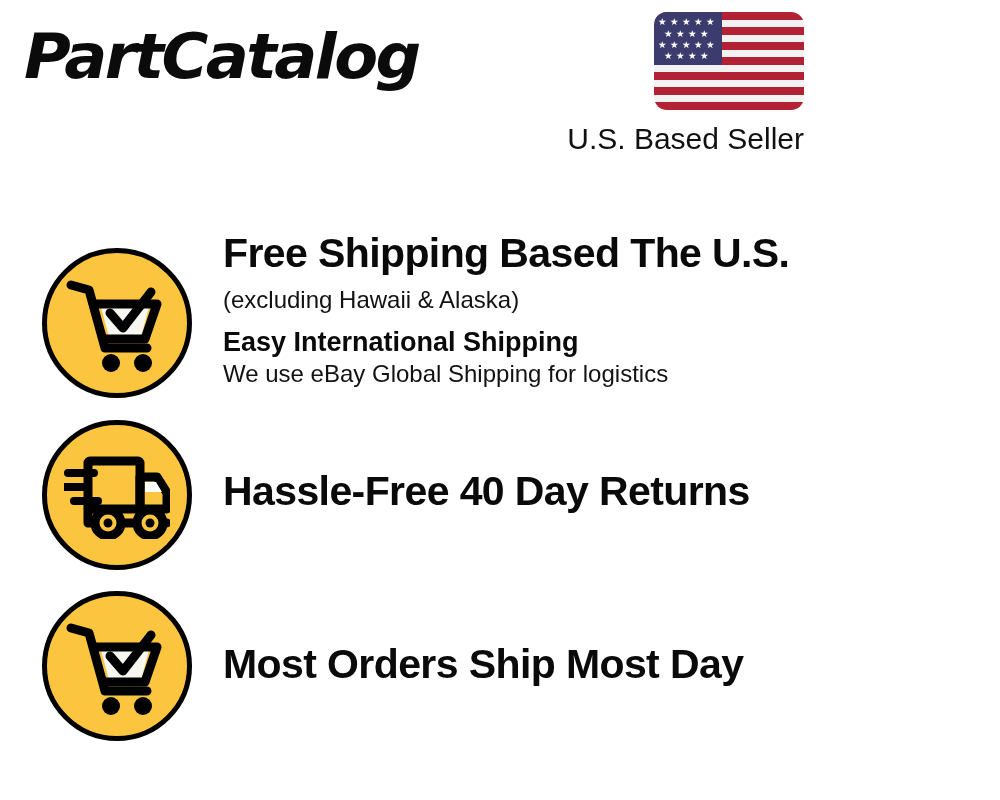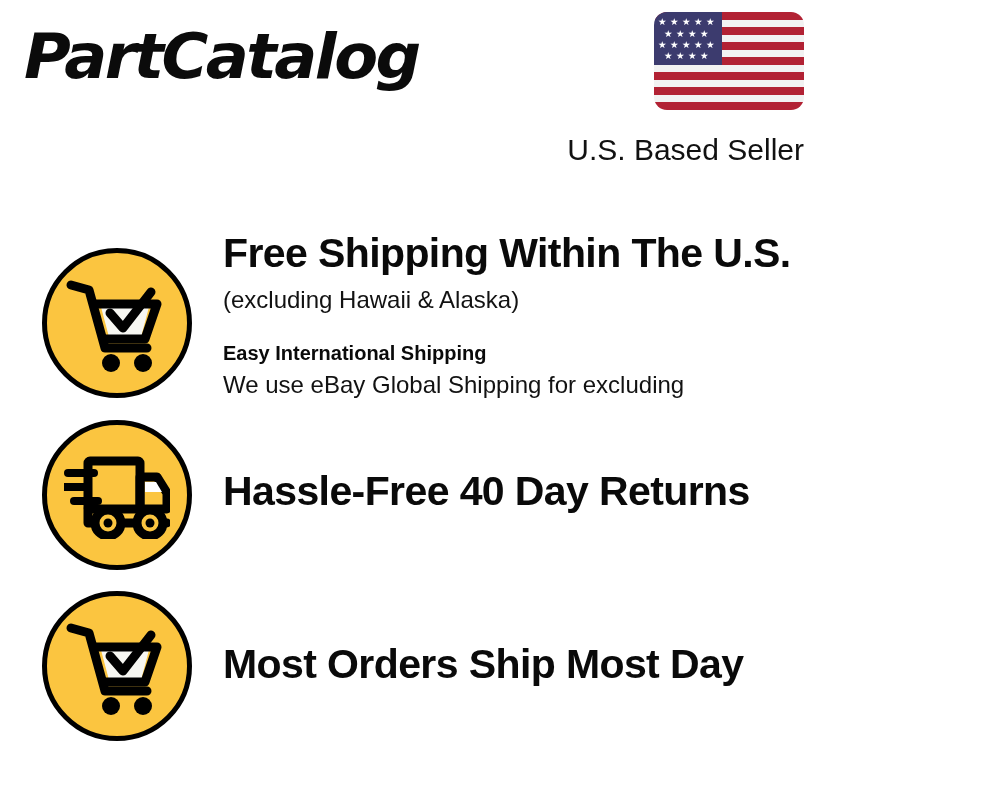--- a/index.html
+++ b/index.html
@@ -95,21 +95,21 @@
     line-height: 9.5px;
     font-family: "DejaVu Sans", sans-serif;
   }
   #seller-label {
     font-family: "Liberation Sans", sans-serif;
     font-weight: 400;
     font-size: 30px;
     line-height: 34px;
     color: #111111;
     white-space: nowrap;
-    margin-top: 19px;
+    margin-top: 8px;
     letter-spacing: 0px;
   }
 
   
   .feature-row {
     position: absolute;
     left: 0;
     width: 1000px;
   }
   .feature-icon {
@@ -147,25 +147,25 @@
     font-weight: 400;
     font-size: 24px;
     line-height: 30px;
     color: #121212;
     white-space: nowrap;
     margin-top: 8px;
   }
   .feature-sub-strong {
     font-family: "Liberation Sans", sans-serif;
     font-weight: 700;
-    font-size: 20px;
+    font-size: 27px;
     line-height: 29px;
     color: #0a0a0a;
     white-space: nowrap;
-    margin-top: 24px;
+    margin-top: 13px;
   }
 
   
   #row-shipping      { top: 230px; }
   #row-shipping .feature-icon { top: 18px; }
   #row-shipping .feature-text { top: 0px; }
 
   #row-returns       { top: 415px; }
   #row-returns .feature-icon { top: 5px; }
   #row-returns .feature-text { top: 53px; }
@@ -240,24 +240,24 @@
       <path d="M29 31 L92 31 L80 66 L39 66" fill="none" stroke="#000" stroke-width="9" stroke-linecap="round" stroke-linejoin="round"></path>
 
       <path d="M45 40 L58 55 L86 19" fill="none" stroke="#000" stroke-width="9" stroke-linecap="round" stroke-linejoin="round"></path>
 
       <circle cx="46" cy="90" r="9" fill="#000"></circle>
       <circle cx="78" cy="90" r="9" fill="#000"></circle>
     </svg>
   </div>
 
   <div class="feature-text">
-    <div class="feature-title">Free Shipping Within The U.S.</div>
+    <div class="feature-title">Free Shipping Based The U.S.</div>
     <div class="feature-sub">(excluding Hawaii &amp; Alaska)</div>
     <div class="feature-sub-strong">Easy International Shipping</div>
-    <div class="feature-sub" style="margin-top:2px;">We use eBay Global Shipping for excluding</div>
+    <div class="feature-sub" style="margin-top:2px;">We use eBay Global Shipping for logistics</div>
   </div>
 
 </div>
 
 <div class="feature-row" id="row-returns">
 
   <div class="feature-icon">
     <svg width="106" height="88" viewBox="0 0 106 88" aria-hidden="true">
 
       <path d="M4 22 L30 22" stroke="#000" stroke-width="8" stroke-linecap="round"></path>

